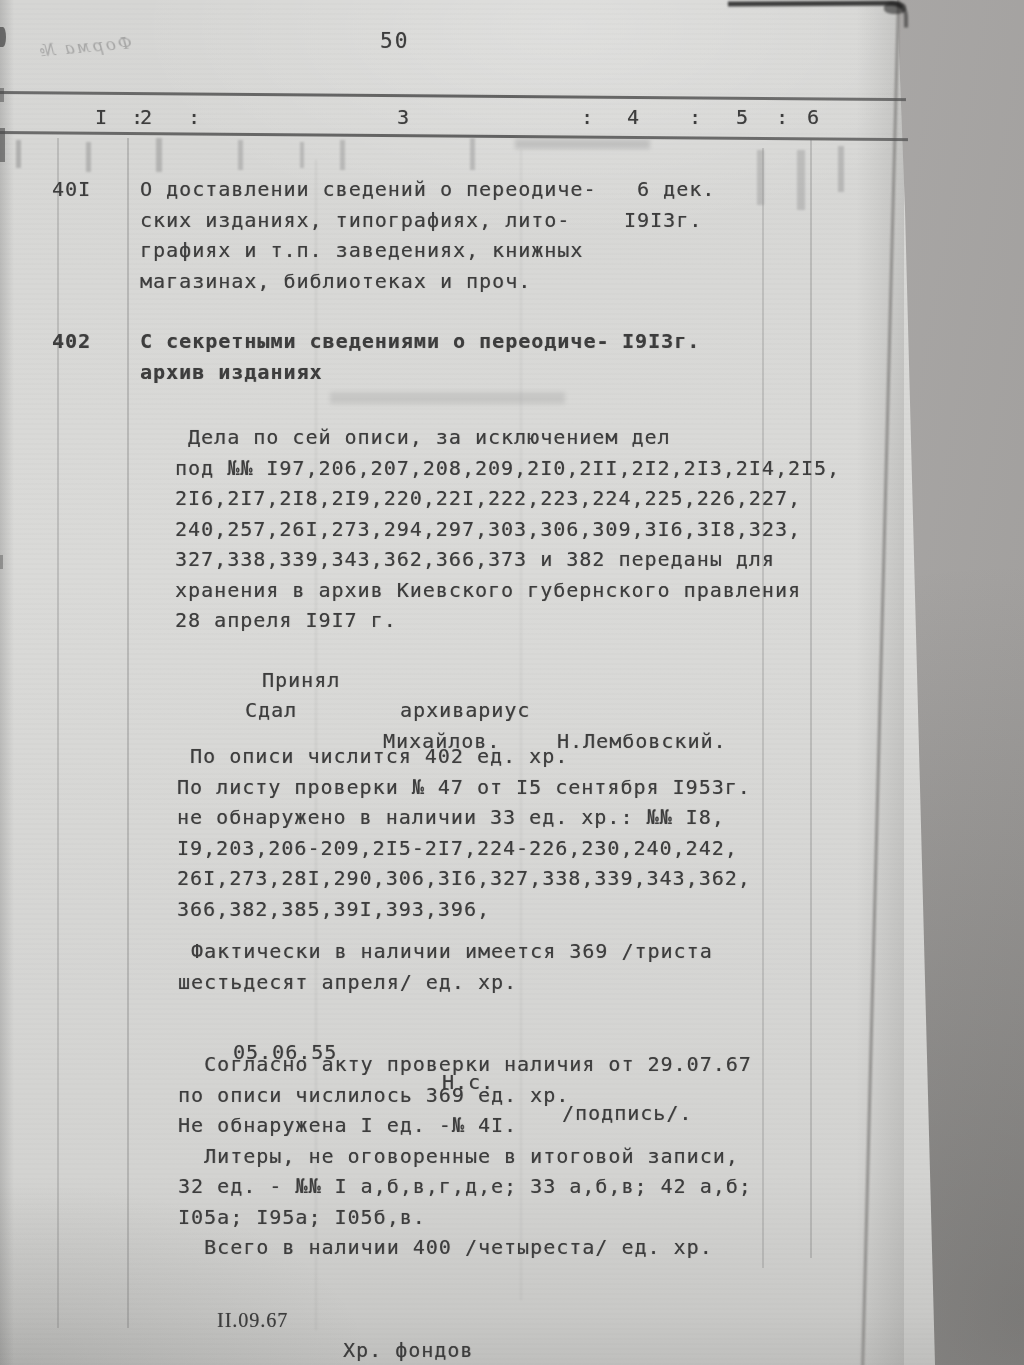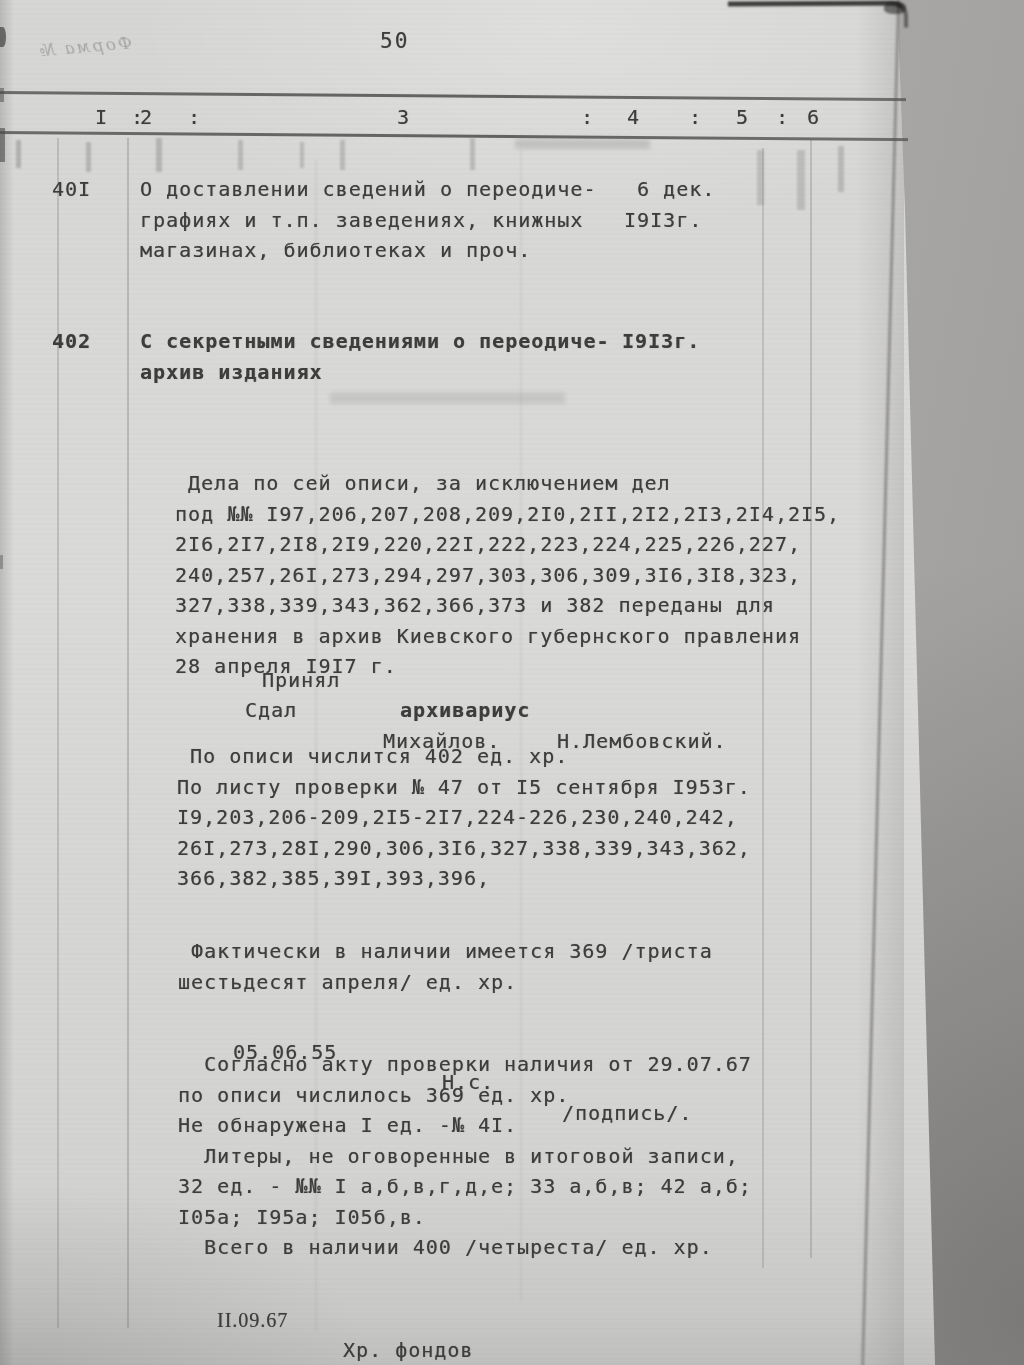--- a/index.html
+++ b/index.html
@@ -90,24 +90,24 @@
   .tear2{left:0;top:128px;width:5px;height:34px;opacity:.6;}
   .tear3{left:0;top:88px;width:4px;height:14px;opacity:.5;}
   .tear4{left:0;top:555px;width:3px;height:14px;opacity:.4;}
 
   
   .entry-401{left:0;top:174px;}        .entry-402{left:0;top:326px;font-weight:bold;}
   .e-num{position:absolute;left:52px;top:0;}
   .e-desc{position:absolute;left:140px;top:0;}
   .e-dates-401{position:absolute;left:624px;top:0;}
   .e-dates-402{position:absolute;left:622px;top:0;}
-  .transfer{left:175px;top:422px;margin-top:46px;}
+  .transfer{left:175px;top:422px;}
   .sig-row-1{left:0;top:634px;} .sig-row-2{left:0;top:664.5px;}
   .s-received-label{position:absolute;left:238px;margin-left:24px;}
-  .s-received-role{position:absolute;left:400px;font-weight:bold;}
+  .s-received-role{position:absolute;left:400px;}
   .s-received-name{position:absolute;left:557px;}
   .s-handed-label{position:absolute;left:245px;}
   .s-handed-name{position:absolute;left:383px;}
   .check53{left:177px;top:741px;}
   .rec55{left:178px;top:936px;}
   .sig55{left:0;top:1006px;}
   .sig55-date{position:absolute;left:233px;}
   .sig55-role{position:absolute;left:442px;text-align:center;}
   .sig55-sig{position:absolute;left:562px;}
   .rec67{left:178px;top:1049px;}
@@ -167,21 +167,21 @@
   <div class="bm bm6"></div>
   <div class="bm bm7"></div>
   <div class="bm bm8"></div>
   <div class="bm bm9"></div>
   <div class="bm bm10"></div>
   <div class="bm bm-h1"></div>
   <div class="bm bm-h2"></div>
 
   <div class="tw entry-401">
     <span class="e-num">40I</span>
-    <div class="e-desc"><div class="tl">О доставлении сведений о переодиче-</div><div class="tl">графиях и т.п. заведениях, книжных</div><div class="tl">магазинах, библиотеках и проч.</div></div>
+    <div class="e-desc"><div class="tl">О доставлении сведений о переодиче-</div><div class="tl">ских изданиях, типографиях, лито-</div><div class="tl">графиях и т.п. заведениях, книжных</div><div class="tl">магазинах, библиотеках и проч.</div></div>
     <div class="e-dates-401"><div class="tl"> 6 дек.</div><div class="tl">I9I3г.</div></div>
   </div>
 
   <div class="tw entry-402">
     <span class="e-num">402</span>
     <div class="e-desc"><div class="tl">С секретными сведениями о переодиче-</div><div class="tl">архив изданиях</div></div>
     <div class="e-dates-402"><div class="tl">I9I3г.</div></div>
   </div>
 
   <div class="tw transfer"><div class="tl"> Дела по сей описи, за исключением дел</div><div class="tl">под №№ I97,206,207,208,209,2I0,2II,2I2,2I3,2I4,2I5,</div><div class="tl">2I6,2I7,2I8,2I9,220,22I,222,223,224,225,226,227,</div><div class="tl">240,257,26I,273,294,297,303,306,309,3I6,3I8,323,</div><div class="tl">327,338,339,343,362,366,373 и 382 переданы для</div><div class="tl">хранения в архив Киевского губернского правления</div><div class="tl">28 апреля I9I7 г.</div></div>
@@ -189,21 +189,21 @@
   <div class="tw sig-row-1">
     <span class="s-received-label">Принял</span>
     <span class="s-received-role">архивариус</span>
     <span class="s-received-name">Н.Лембовский.</span>
   </div>
   <div class="tw sig-row-2">
     <span class="s-handed-label">Сдал</span>
     <span class="s-handed-name">Михайлов.</span>
   </div>
 
-  <div class="tw check53"><div class="tl"> По описи числится 402 ед. хр.</div><div class="tl">По листу проверки № 47 от I5 сентября I953г.</div><div class="tl">I9,203,206-209,2I5-2I7,224-226,230,240,242,</div><div class="tl">26I,273,28I,290,306,3I6,327,338,339,343,362,</div><div class="tl">366,382,385,39I,393,396,</div></div>
+  <div class="tw check53"><div class="tl"> По описи числится 402 ед. хр.</div><div class="tl">По листу проверки № 47 от I5 сентября I953г.</div><div class="tl">не обнаружено в наличии 33 ед. хр.: №№ I8,</div><div class="tl">I9,203,206-209,2I5-2I7,224-226,230,240,242,</div><div class="tl">26I,273,28I,290,306,3I6,327,338,339,343,362,</div><div class="tl">366,382,385,39I,393,396,</div></div>
 
   <div class="tw rec55"><div class="tl"> Фактически в наличии имеется 369 /триста</div><div class="tl">шестьдесят апреля/ ед. хр.</div></div>
   <div class="tw sig55">
     <span class="sig55-date">05.06.55</span>
     <span class="sig55-role">Н.с.</span>
     <span class="sig55-sig">/подпись/.</span>
   </div>
 
   <div class="tw rec67"><div class="tl">  Согласно акту проверки наличия от 29.07.67</div><div class="tl">по описи числилось 369 ед. хр.</div><div class="tl">Не обнаружена I ед. -№ 4I.</div><div class="tl">  Литеры, не оговоренные в итоговой записи,</div><div class="tl">32 ед. - №№ I а,б,в,г,д,е; 33 а,б,в; 42 а,б;</div><div class="tl">I05а; I95а; I05б,в.</div><div class="tl">  Всего в наличии 400 /четыреста/ ед. хр.</div></div>
   <div class="tw sig67">

